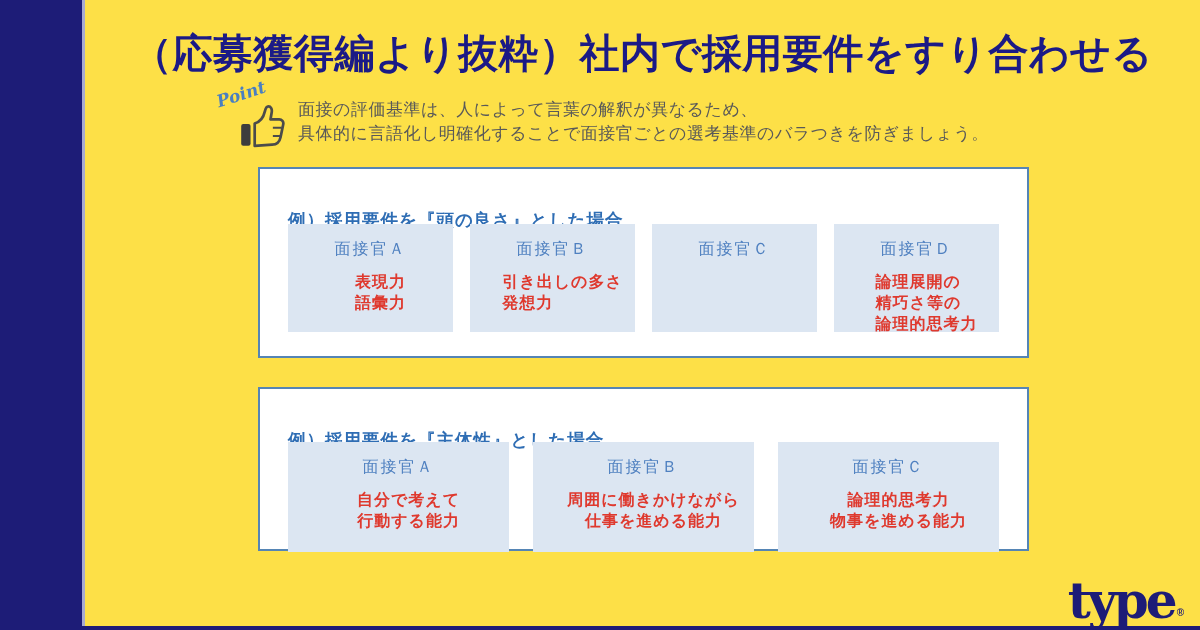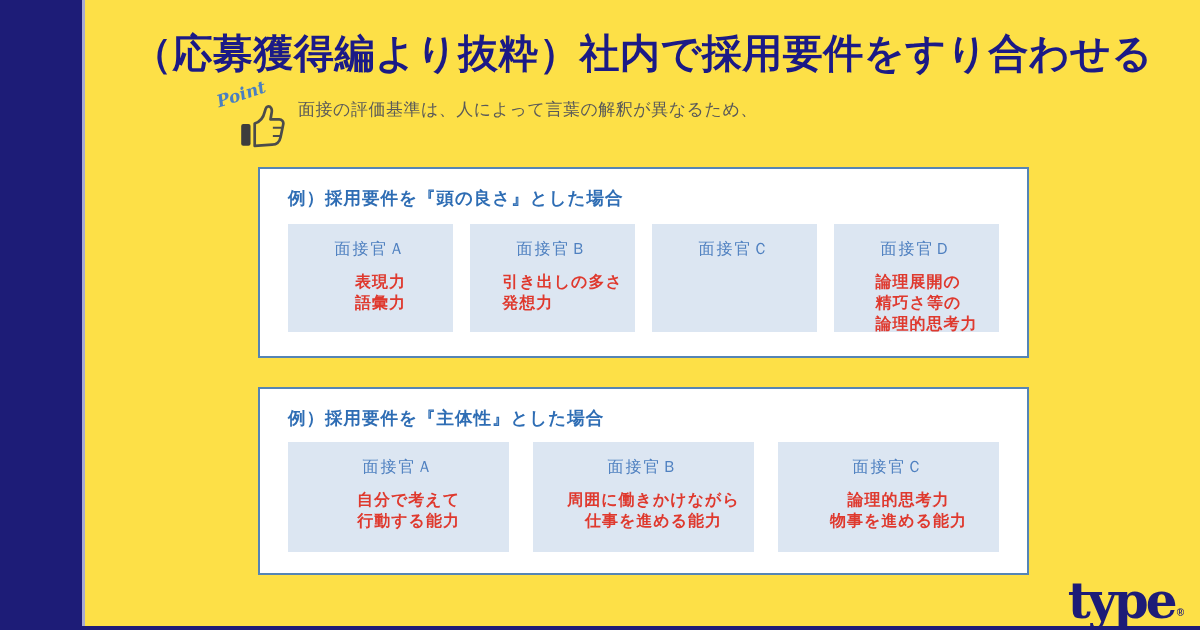--- a/index.html
+++ b/index.html
@@ -53,26 +53,27 @@
     white-space: nowrap;
   }
 
   
   .example-box {
     position: absolute; left: 258px; width: 771px;
     background: #ffffff;
     border: 2px solid #5585b5;
   }
   .box-1 { top: 167px; height: 191px; }
-  .box-2 { top: 387px; height: 188px; }
+  .box-2 { top: 387px; height: 164px; }
   .box-header {
     padding: 17px 0 0 28px;
     font-size: 17.5px; font-weight: bold;
     color: #2e6db4; letter-spacing: 1px;
     white-space: nowrap;
+    margin-top: 22px;
   }
   .cards {
     position: absolute; left: 28px; right: 28px;
     display: flex;
     border-radius: 19px;
   }
   .box-1 .cards { top: 55px; gap: 17px; }
   .box-2 .cards { top: 53px; gap: 24px; }
   .card {
     flex: 1;
@@ -129,20 +130,21 @@
       <path d="M16 48 V26.5 C21 25 24.5 20.5 25.8 14.8 C26.4 12 27.3 10 29.2 10
                C31.6 10 32.9 12.4 32.4 15.6 L31.2 22.6 H39.6
                C42.2 22.6 44 24.7 43.5 27.2 L40.9 39.8
                C40 44.1 37 46.9 32.8 46.9 L16 48 Z" fill="none" stroke="#4b4b4b" stroke-width="2.6" stroke-linejoin="round"></path>
       <path d="M42 30.5 H33.5 M41 38.5 H33.5" fill="none" stroke="#4b4b4b" stroke-width="2"></path>
     </svg>
   </div>
 
   <div class="point-text">
     <div>面接の評価基準は、人によって言葉の解釈が異なるため、</div>
+    <div>具体的に言語化し明確化することで面接官ごとの選考基準のバラつきを防ぎましょう。</div>
   </div>
 
   <div class="example-box box-1 align-left">
     <div class="box-header">例）採用要件を『頭の良さ』とした場合</div>
     <div class="cards">
       <div class="card">
         <div class="card-title">面接官Ａ</div>
         <div class="card-body">表現力
 語彙力</div>
       </div>

